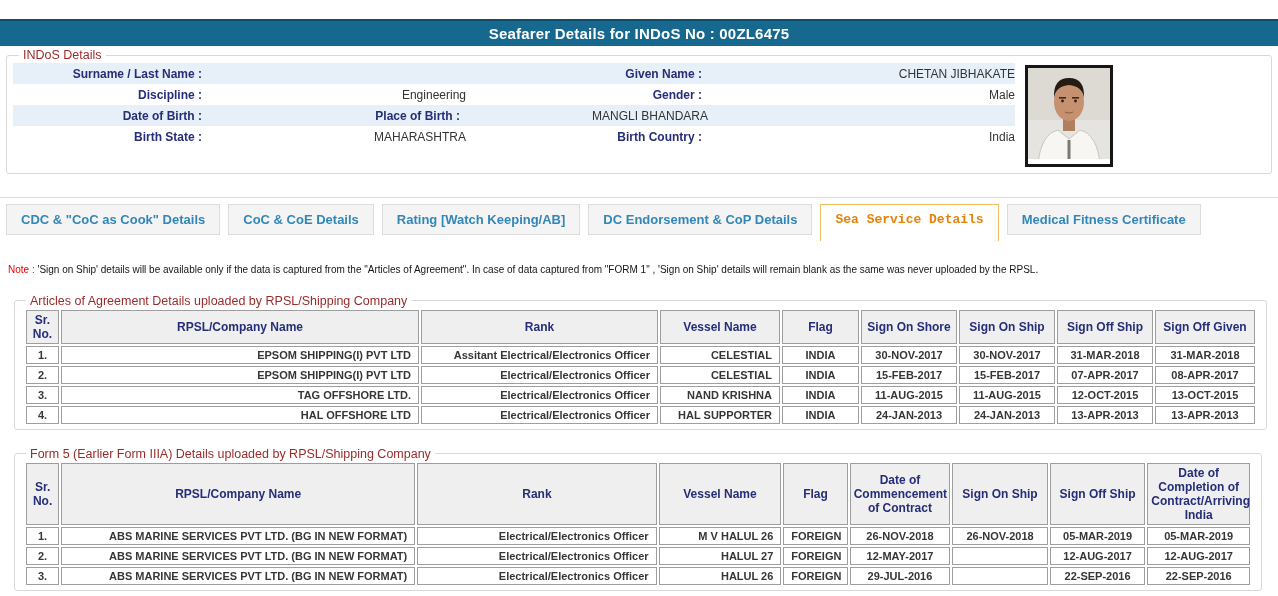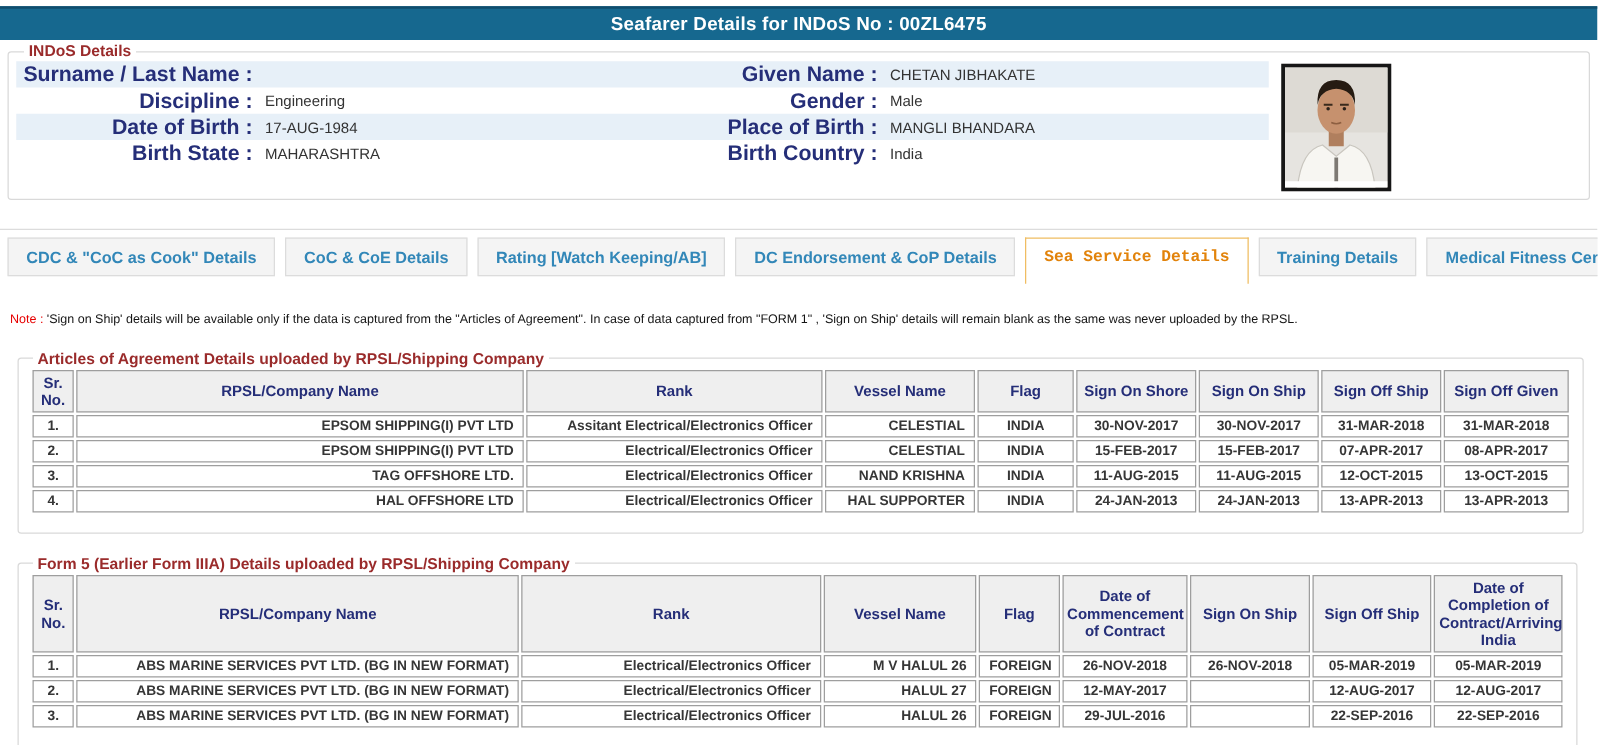--- a/index.html
+++ b/index.html
@@ -6,50 +6,50 @@
   html, body { background: #fff; }
   body {
     width: 1278px; height: 596px; overflow: hidden;
     font-family: "Liberation Sans", sans-serif;
     -webkit-font-smoothing: antialiased;
   }
   .page { width: 1278px; height: 596px; position: relative; background: #fff; }
 
   
   .title-bar {
-    margin-top: 5px; height: 27px;
+    margin-top: 19px; height: 27px;
     background: var(--header-bg, #16688f);
     border-top: 2px solid var(--header-edge, #0f4d6d);
     color: #fff; font-weight: bold; font-size: 15px;
     text-align: center; line-height: 25px; letter-spacing: .2px;
   }
 
   
   fieldset {
     border: 1px solid #d9d9d9; border-radius: 3px;
     margin: 2px 6px 0; padding: 1px 6px 6px;
   }
   legend {
-    color: var(--accent-maroon, #9a2b2b); font-weight: bold; font-size: 12.5px;
+    color: var(--accent-maroon, #9a2b2b); font-weight: normal; font-size: 12.5px;
     margin-left: 6px; padding: 0 4px;
   }
 
   
   .indos-body { display: flex; align-items: flex-start; }
   .info-rows { flex: 1; }
   .info-row {
     display: grid; grid-template-columns: 195px 258px 242px 1fr;
     height: 21px; align-items: center;
   }
   .info-row.alt { background: var(--row-alt-blue, #e7f0f8); }
   .info-label {
     text-align: right; color: var(--label-navy, #253074);
-    font-weight: bold; font-size: 17px; padding-right: 6px; white-space: nowrap;
-  }
-  .info-value { font-size: 12px; color: #333; padding-left: 4px; white-space: nowrap; }
+    font-weight: bold; font-size: 12px; padding-right: 6px; white-space: nowrap;
+  }
+  .info-value { font-size: 12px; color: #333; padding-left: 4px; white-space: nowrap; text-align: right; }
   .photo-area { width: 250px; padding-left: 10px; }
   .photo-frame {
     width: 88px; height: 102px; border: 3px solid #161616; background: #e9e7e3;
     margin-top: 2px;
   }
   .photo-frame svg { display: block; width: 100%; height: 100%; }
 
   
   .divider { margin-top: 23px; border-top: 1px solid #dcdcdc; }
   .tabs { display: flex; gap: 8px; margin: 6px 0 0 6px; align-items: flex-start; height: 37px; }
@@ -66,21 +66,21 @@
   }
 
   
   .note {
     margin: 22px 10px 0 8px; font-size: 10px; font-weight: normal;
     color: #141414; line-height: 1.35; max-width: 1250px;
   }
   .note-prefix { color: var(--note-red, #e60000); }
 
   
-  .tbl-fieldset { margin: 17px 16px 0 14px; padding: 0 9px 14px; }
+  .tbl-fieldset { margin: 17px 16px 0 14px; padding: 0 9px 3px; }
   .tbl-fieldset legend { margin-left: 2px; }
   table {
     border-collapse: separate; border-spacing: 2px;
     table-layout: fixed; width: 100%;
   }
   th {
     background: #efefef; border: 1px solid #9e9e9e;
     color: var(--label-navy, #252e78); font-size: 12px; font-weight: bold;
     text-align: center; white-space: pre-line; padding: 2px 3px; line-height: 1.18;
   }
@@ -110,21 +110,20 @@
           <span class="info-value">CHETAN JIBHAKATE</span>
         </div>
         <div class="info-row">
           <span class="info-label">Discipline :</span>
           <span class="info-value">Engineering</span>
           <span class="info-label">Gender :</span>
           <span class="info-value">Male</span>
         </div>
         <div class="info-row alt">
           <span class="info-label">Date of Birth :</span>
-          <span class="info-value">17-AUG-1984</span>
           <span class="info-label">Place of Birth :</span>
           <span class="info-value">MANGLI BHANDARA</span>
         </div>
         <div class="info-row">
           <span class="info-label">Birth State :</span>
           <span class="info-value">MAHARASHTRA</span>
           <span class="info-label">Birth Country :</span>
           <span class="info-value">India</span>
         </div>
       </div>
@@ -151,21 +150,20 @@
   </fieldset>
 
   <div class="divider"></div>
 
   <div class="tabs" id="tabs">
       <div class="tab">CDC &amp; "CoC as Cook" Details</div>
       <div class="tab">CoC &amp; CoE Details</div>
       <div class="tab">Rating [Watch Keeping/AB]</div>
       <div class="tab">DC Endorsement &amp; CoP Details</div>
       <div class="tab active">Sea Service Details</div>
-      <div class="tab">Training Details</div>
       <div class="tab">Medical Fitness Certificate</div>
     </div>
 
   <div class="note">
     <span class="note-prefix">Note :</span><span> 'Sign on Ship' details will be available only if the data is captured from the "Articles of Agreement". In case of data captured from "FORM 1" , 'Sign on Ship' details will remain blank as the same was never uploaded by the RPSL.</span>
   </div>
 
   <fieldset class="tbl-fieldset">
     <legend>Articles of Agreement Details uploaded by RPSL/Shipping Company</legend>
     <table>

